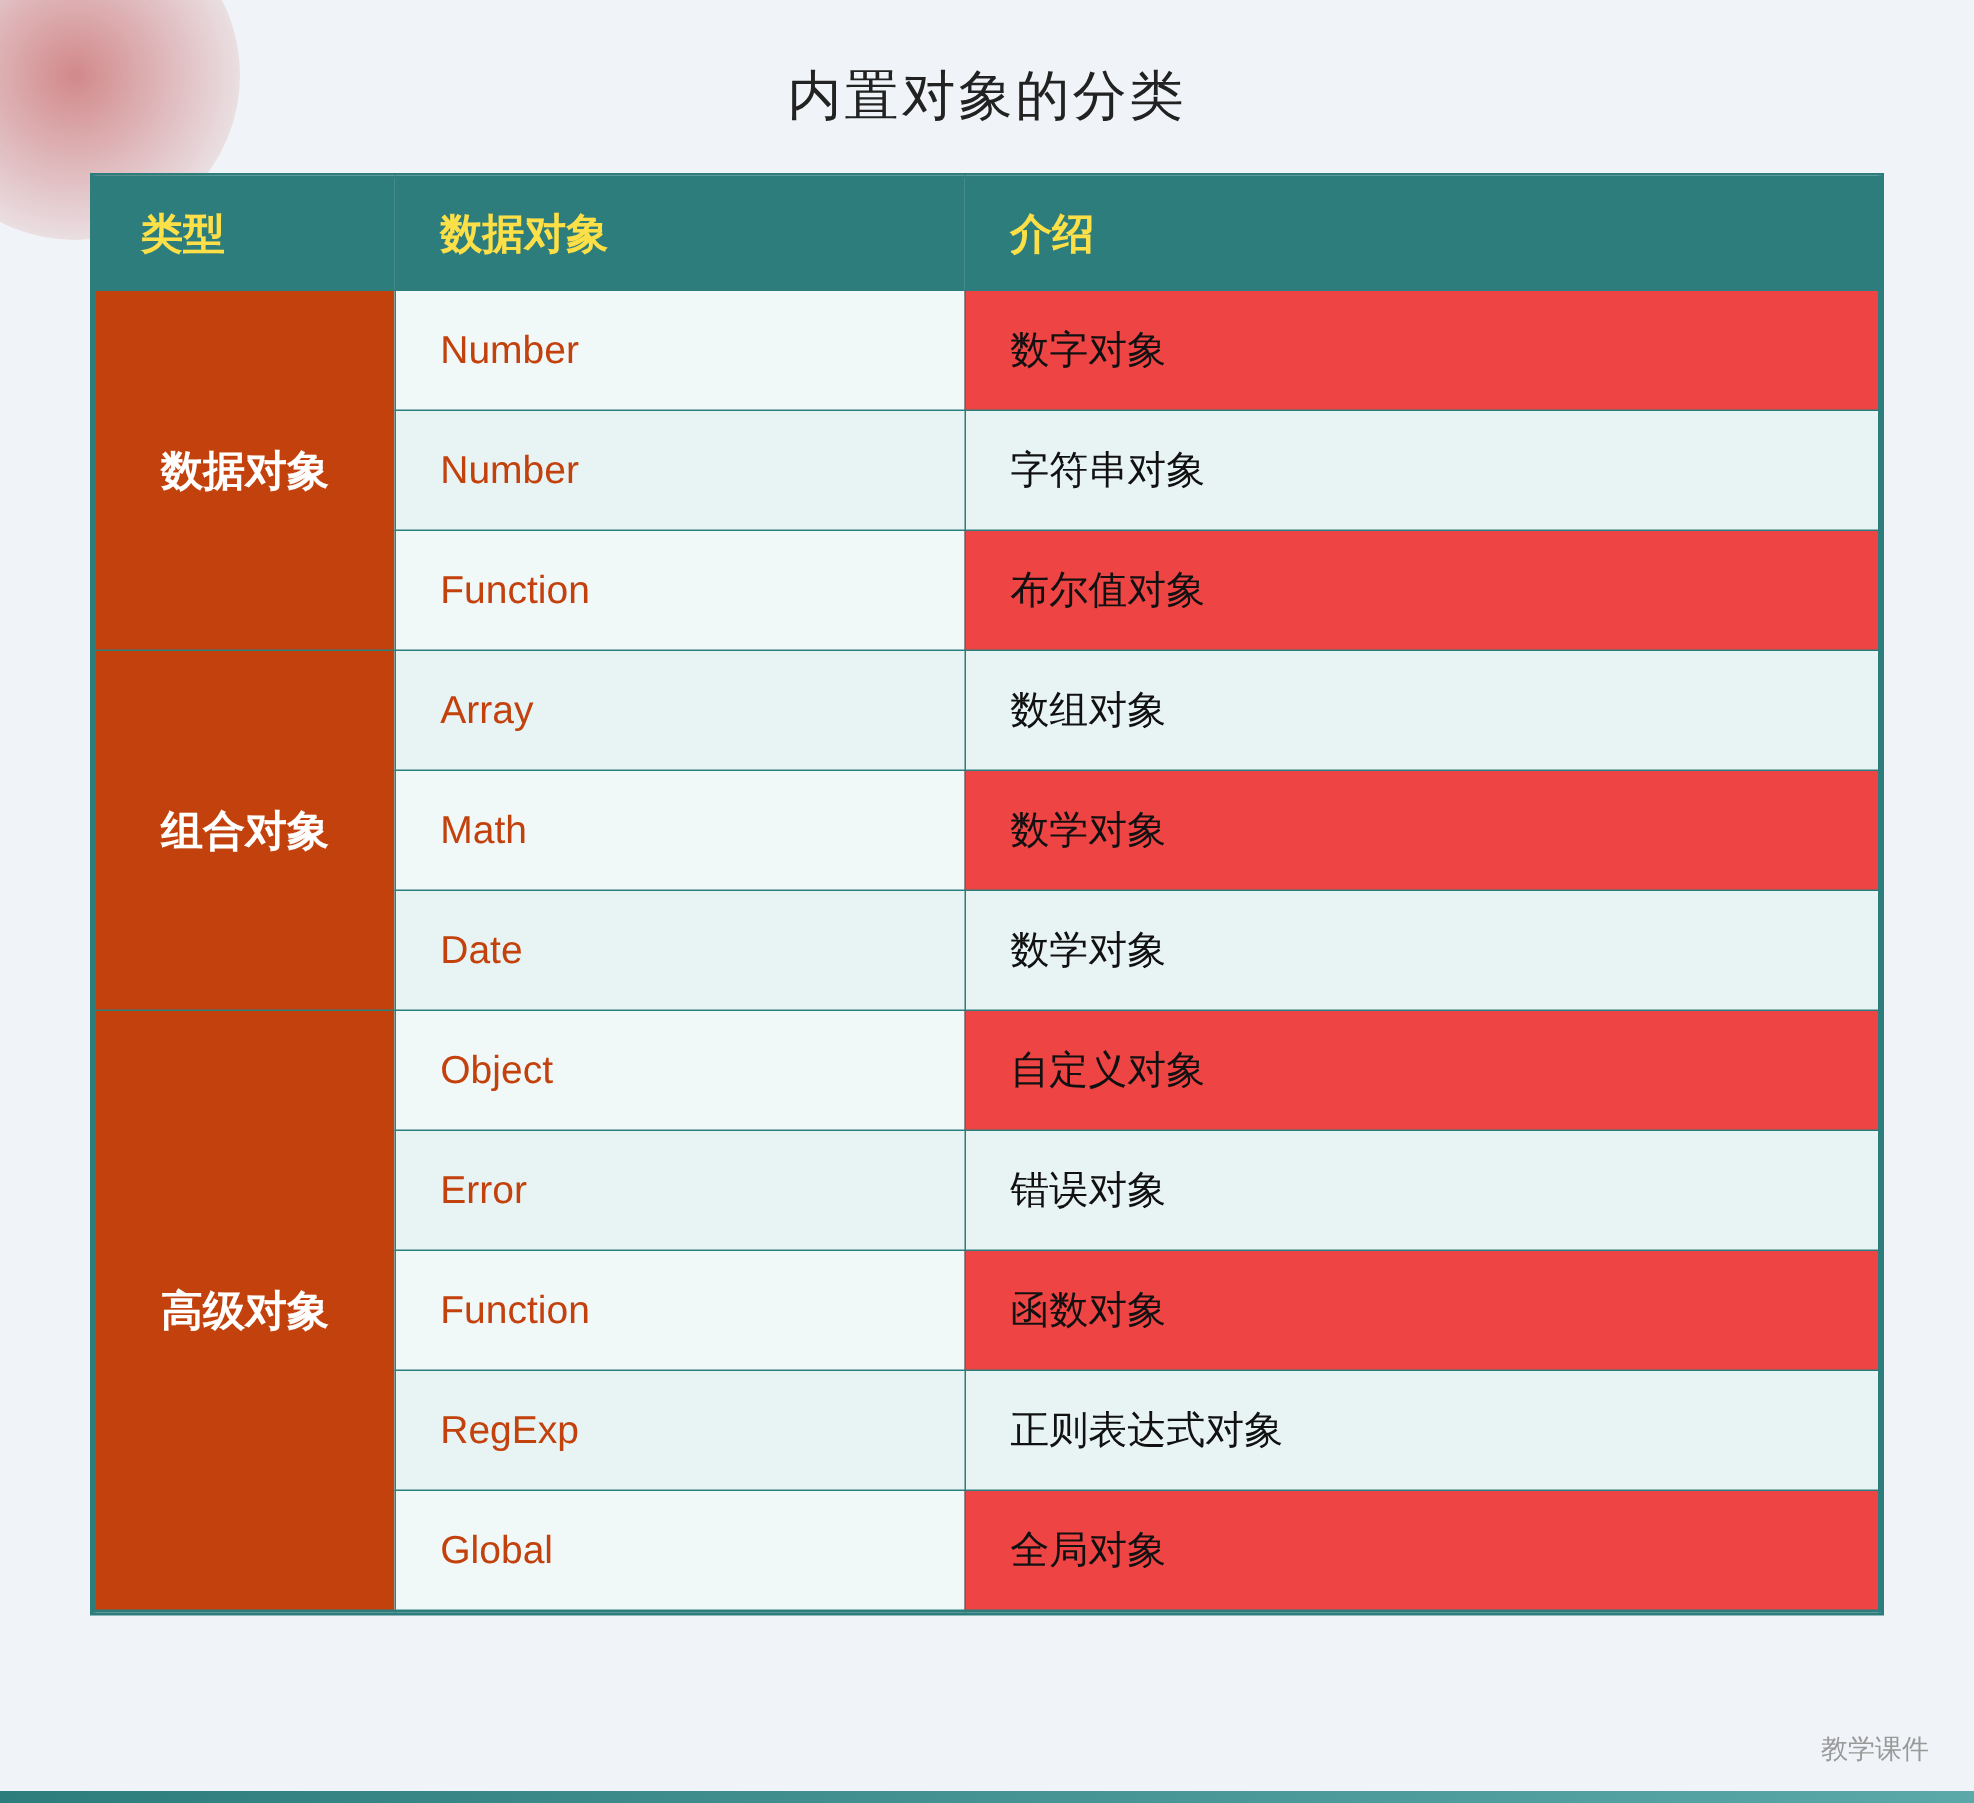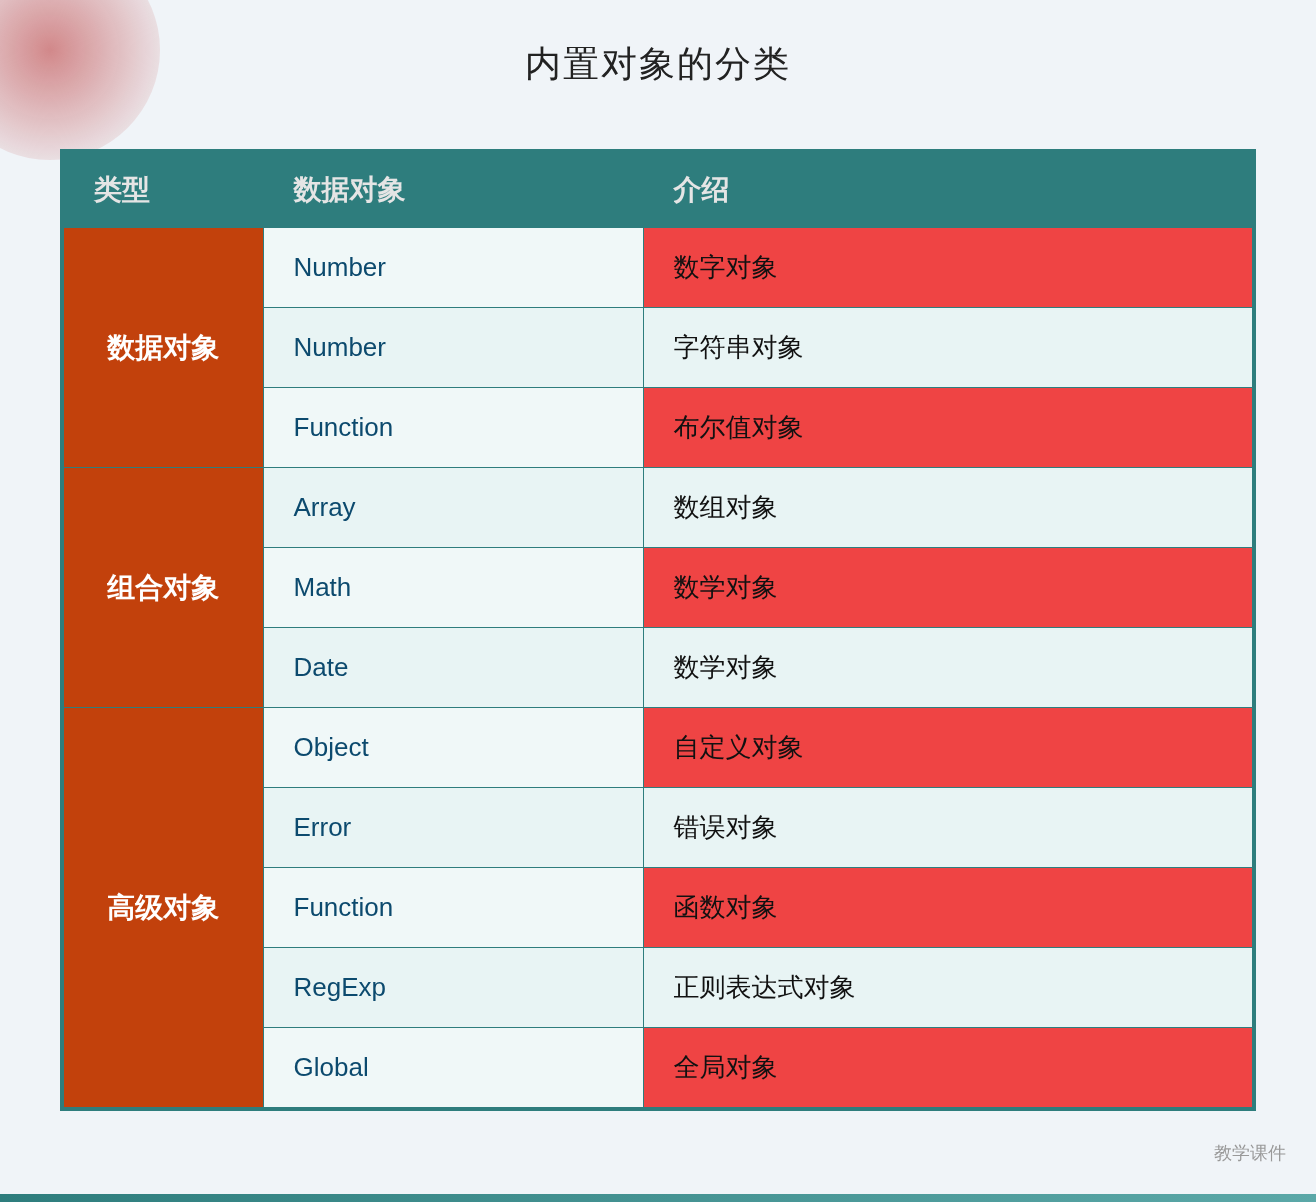--- a/index.html
+++ b/index.html
@@ -30,21 +30,21 @@
       height: 220px;
       background: radial-gradient(circle, rgba(180,30,30,0.5) 0%, rgba(180,30,30,0.1) 70%);
       border-radius: 50%;
       z-index: 0;
     }
 
     .page-title {
       font-size: 36px;
       color: #222;
       text-align: center;
-      margin-bottom: 60px;
+      margin-bottom: 26px;
       font-weight: 400;
       position: relative;
       z-index: 1;
       letter-spacing: 2px;
     }
 
     .table-wrapper {
       width: 100%;
       max-width: 1200px;
       border: 2px solid #2e7d7d;
@@ -60,21 +60,21 @@
     }
 
     th, td {
       border: 1.5px solid #2e7d7d;
       padding: 0;
     }
 
     
     thead tr th {
       background-color: #2e7d7d;
-      color: #e5e5e5;
+      color: #fde047;
       font-size: 28px;
       font-weight: bold;
       padding: 18px 30px;
       text-align: left;
     }
 
     
     .category-cell {
       background-color: #c2410c;
       color: #fff;
@@ -84,21 +84,21 @@
       vertical-align: middle;
       padding: 20px 15px;
       width: 200px;
     }
 
     
     .object-cell {
       background-color: #f0f8f8;
       font-size: 26px;
       padding: 22px 30px;
-      color: #0c4a6e;
+      color: #c2410c;
       width: 380px;
       margin-top: 45px;
     }
 
     
     .desc-cell {
       background-color: #ef4444;
       font-size: 26px;
       padding: 22px 30px;
       color: #111;
@@ -106,21 +106,21 @@
 
     
     tr:nth-child(even) .object-cell,
     tr:nth-child(even) .desc-cell {
       background-color: #e8f4f4;
     }
 
     
     .watermark {
       position: fixed;
-      bottom: 37px;
+      bottom: 24px;
       right: 30px;
       font-size: 18px;
       color: #999;
       z-index: 0;
     }
 
     
     body::after {
       content: '';
       position: fixed;

